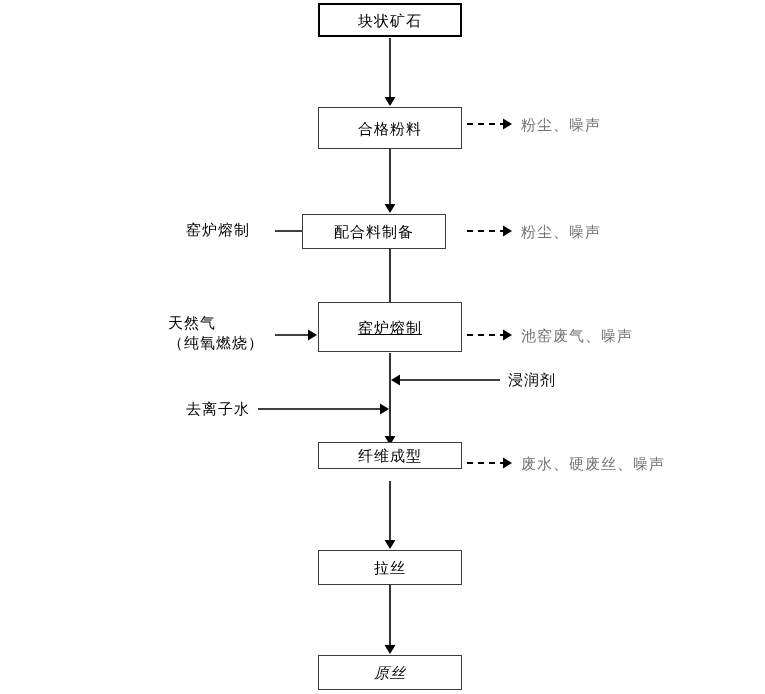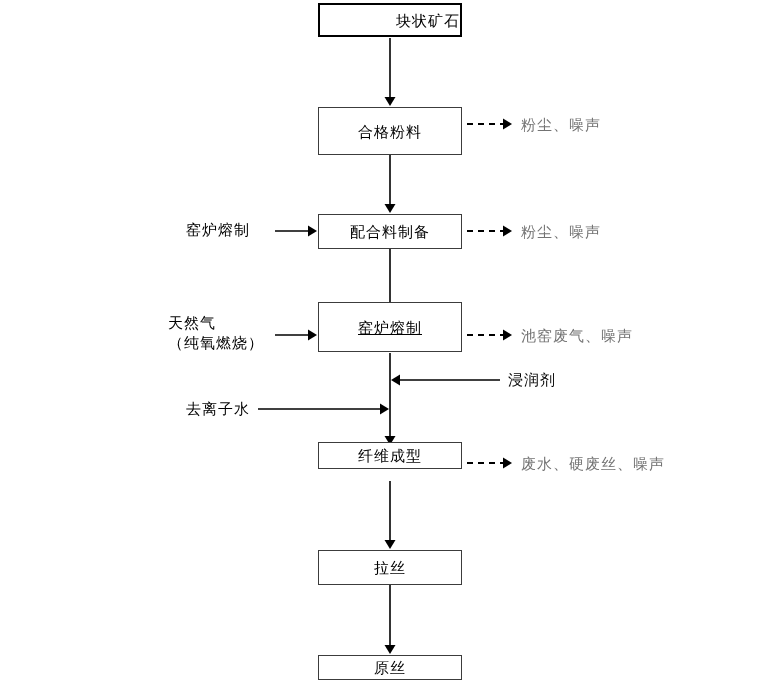--- a/index.html
+++ b/index.html
@@ -11,21 +11,21 @@
   #canvas{position:absolute;left:0;top:0;width:765px;height:694px;}
   svg.layer{position:absolute;left:0;top:0;width:765px;height:694px;}
 
   .node{
     position:absolute;box-sizing:border-box;
     background:#ffffff;border:1px solid #3c3c3c;
     display:flex;align-items:center;justify-content:center;
     font-size:15px;color:#000;letter-spacing:1px;
     line-height:1;
   }
-  .node.thick{border:2px solid #000;justify-content:flex-end;}
+  .node.thick{border:2px solid #000;}
 
   .side-label{
     position:absolute;font-size:15px;color:#000;
     letter-spacing:1px;line-height:1.25;white-space:nowrap;
   }
   .side-label.two-line{text-align:left;line-height:1.3;}
   .emission{
     position:absolute;font-size:15px;color:#737373;
     letter-spacing:1px;white-space:nowrap;line-height:1;
   }
@@ -89,36 +89,36 @@
       </g>
       <g>
         <line x1="467" y1="463" x2="504" y2="463" stroke="#000000" stroke-width="2.2" stroke-dasharray="6 5"></line>
         <polygon points="503,457.5 503,468.5 512,463" fill="#000000"></polygon>
       </g>
     </svg>
   <div id="nodes-layer">
       <div class="node thick" style="left: 318px; top: 3px; width: 144px; height: 34px;">
         <span>块状矿石</span>
       </div>
-      <div class="node" style="left: 318px; top: 107px; width: 144px; height: 48px; align-items: center;">
+      <div class="node" style="left: 318px; top: 107px; width: 144px; height: 42px; align-items: center;">
         <span>合格粉料</span>
       </div>
-      <div class="node" style="left: 318px; top: 214px; width: 144px; height: 35px;">
+      <div class="node" style="left: 302px; top: 214px; width: 144px; height: 35px;">
         <span>配合料制备</span>
       </div>
       <div class="node" style="left: 318px; top: 302px; width: 144px; height: 50px; text-decoration: underline;">
         <span>窑炉熔制</span>
       </div>
       <div class="node" style="left: 318px; top: 442px; width: 144px; height: 27px;">
         <span>纤维成型</span>
       </div>
       <div class="node" style="left: 318px; top: 550px; width: 144px; height: 35px;">
         <span>拉丝</span>
       </div>
-      <div class="node" style="left: 318px; top: 655px; width: 144px; height: 25px;">
+      <div class="node" style="left: 318px; top: 655px; width: 144px; height: 35px; font-style: italic;">
         <span>原丝</span>
       </div>
     </div>
   <div id="labels-layer">
       <div class="side-label" style="left: 186px; top: 221px;">
         <div>窑炉熔制</div>
       </div>
       <div class="side-label two-line" style="left: 168px; top: 313px;">
         <div>天然气</div>
         <div>（纯氧燃烧）</div>

